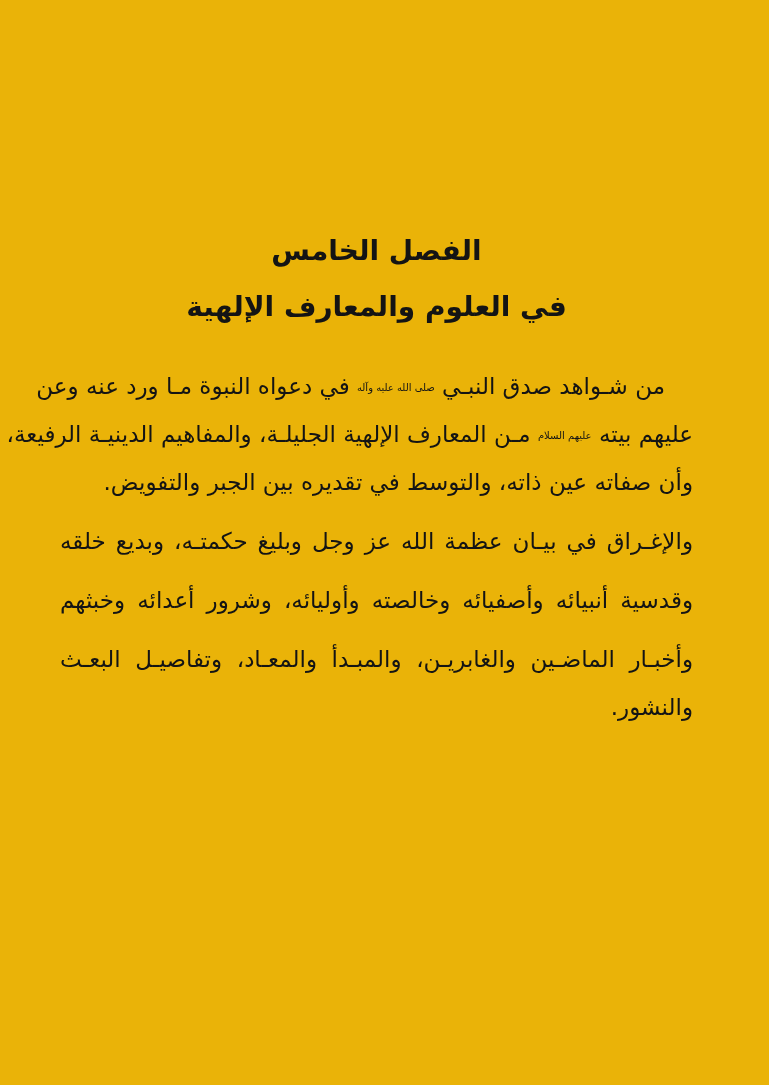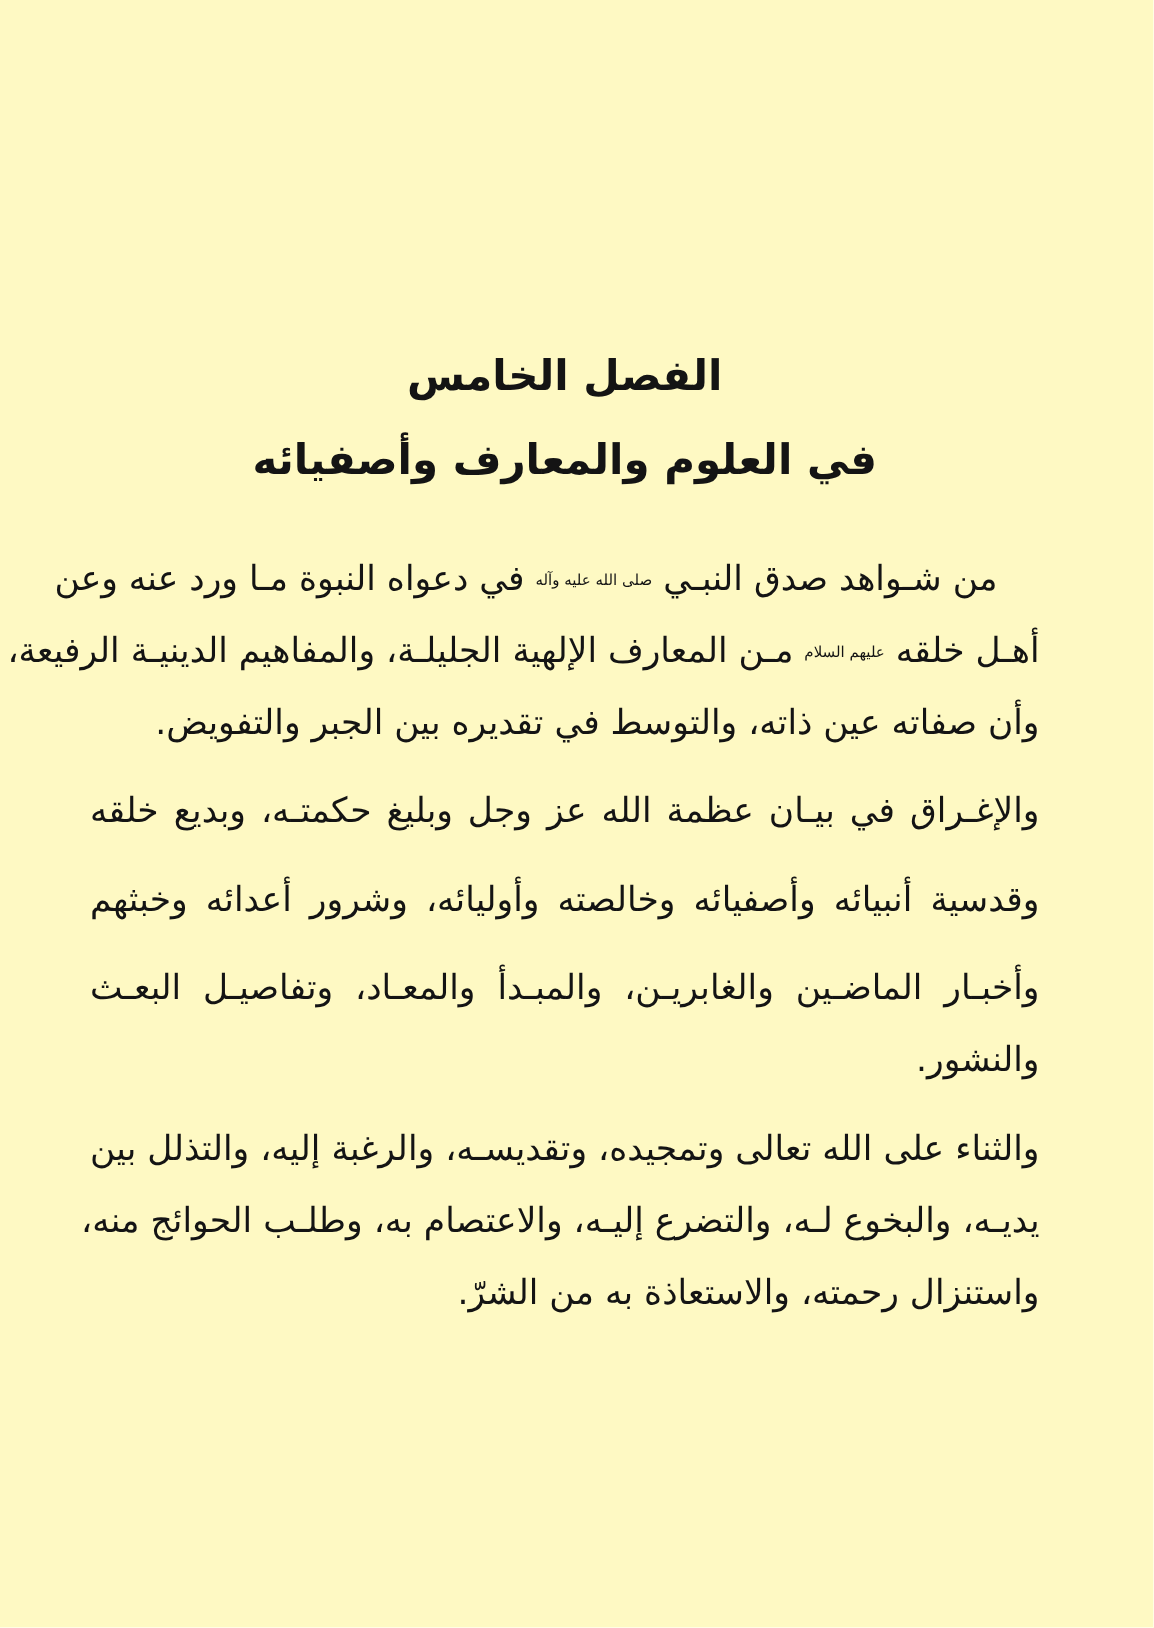--- a/index.html
+++ b/index.html
@@ -4,21 +4,21 @@
 <style>
   html, body {
     margin: 0;
     padding: 0;
     background: #ffffff;
   }
   .page {
     position: relative;
     width: 769px;
     height: 1085px;
-    background: #fef9c3;
+    background: #eab308;
     color: #141414;
     font-family: "DejaVu Sans", sans-serif;
     direction: rtl;
     overflow: hidden;
     box-sizing: border-box;
   }
   .content {
     box-sizing: border-box;
     padding: 232px 76px 0 60px; 
   }
@@ -60,41 +60,36 @@
   }
 </style>
 </head>
 <body>
 
 <div class="page">
   <div class="content">
 
     <h1 class="chapter-title">الفصل الخامس</h1>
 
-    <h2 class="chapter-subtitle">في العلوم والمعارف وأصفيائه</h2>
+    <h2 class="chapter-subtitle">في العلوم والمعارف الإلهية</h2>
 
     <div class="para">
       <div class="line justify indent"><span>من شـواهد صدق النبـي</span> <span class="honorific">صلى الله عليه وآله</span> <span>في دعواه النبوة مـا ورد عنه وعن</span></div>
-      <div class="line justify"><span>أهـل خلقه</span> <span class="honorific">عليهم السلام</span> <span>مـن المعارف الإلهية الجليلـة، والمفاهيم الدينيـة الرفيعة، من</span></div>
+      <div class="line justify"><span>عليهم بيته</span> <span class="honorific">عليهم السلام</span> <span>مـن المعارف الإلهية الجليلـة، والمفاهيم الدينيـة الرفيعة، من</span></div>
       <div class="line last">وأن صفاته عين ذاته، والتوسط في تقديره بين الجبر والتفويض.</div>
     </div>
 
     <div class="para">
       <div class="line justify">والإغـراق في بيـان عظمة الله عز وجل وبليغ حكمتـه، وبديع خلقه</div>
     </div>
 
     <div class="para">
       <div class="line justify">وقدسية أنبيائه وأصفيائه وخالصته وأوليائه، وشرور أعدائه وخبثهم</div>
     </div>
 
     <div class="para">
       <div class="line justify">وأخبـار الماضـين والغابريـن، والمبـدأ والمعـاد، وتفاصيـل البعـث</div>
       <div class="line last">والنشور.</div>
     </div>
 
-    <div class="para">
-      <div class="line justify">والثناء على الله تعالى وتمجيده، وتقديسـه، والرغبة إليه، والتذلل بين</div>
-      <div class="line justify">يديـه، والبخوع لـه، والتضرع إليـه، والاعتصام به، وطلـب الحوائج منه،</div>
-      <div class="line last">واستنزال رحمته، والاستعاذة به من الشرّ.</div>
-    </div>
 
   </div>
 </div>
 
 </body></html>

